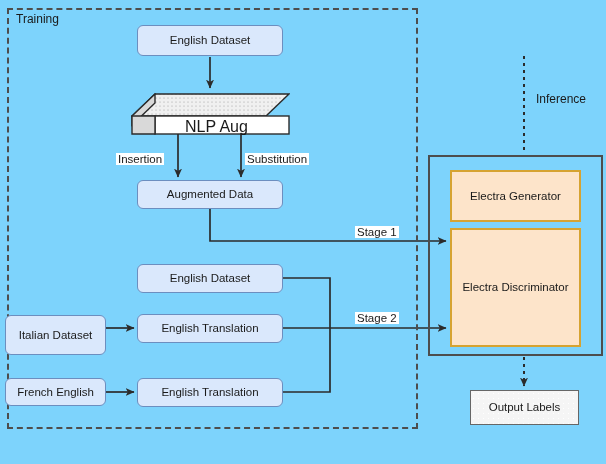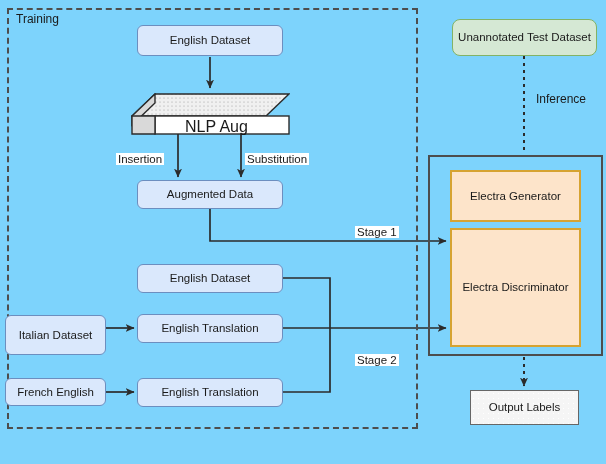--- a/index.html
+++ b/index.html
@@ -167,27 +167,26 @@
   <div class="node node-blue" style="left:137px; top:180px; width:146px; height:29px;">Augmented Data</div>
 
   <div class="edge-label" style="left:355px; top:226px;">Stage 1</div>
 
   <div class="node node-blue" style="left:137px; top:264px; width:146px; height:29px;">English Dataset</div>
 
   <div class="node node-blue" style="left:5px; top:315px; width:101px; height:40px;">Italian Dataset</div>
 
   <div class="node node-blue" style="left:137px; top:314px; width:146px; height:29px;">English Translation</div>
 
-  <div class="edge-label" style="left:355px; top:312px;margin-top:42px;">Stage 2</div>
+  <div class="edge-label" style="left:355px; top:312px;">Stage 2</div>
 
   <div class="node node-blue" style="left:5px; top:378px; width:101px; height:28px;">French English</div>
 
   <div class="node node-blue" style="left:137px; top:378px; width:146px; height:29px;">English Translation</div>
 
-  <div class="node node-green" style="left:452px; top:19px; width:145px; height:37px;">Unannotated Test Dataset</div>
 
   <div class="region-label" style="left:536px; top:92px;">Inference</div>
 
   <div class="node node-orange" style="left:450px; top:170px; width:131px; height:52px;">Electra Generator</div>
 
   <div class="node node-orange" style="left:450px; top:228px; width:131px; height:119px;">Electra Discriminator</div>
 
   <div class="node node-dotted-fill" style="left:470px; top:390px; width:109px; height:35px;">Output Labels</div>
 
 </div>

